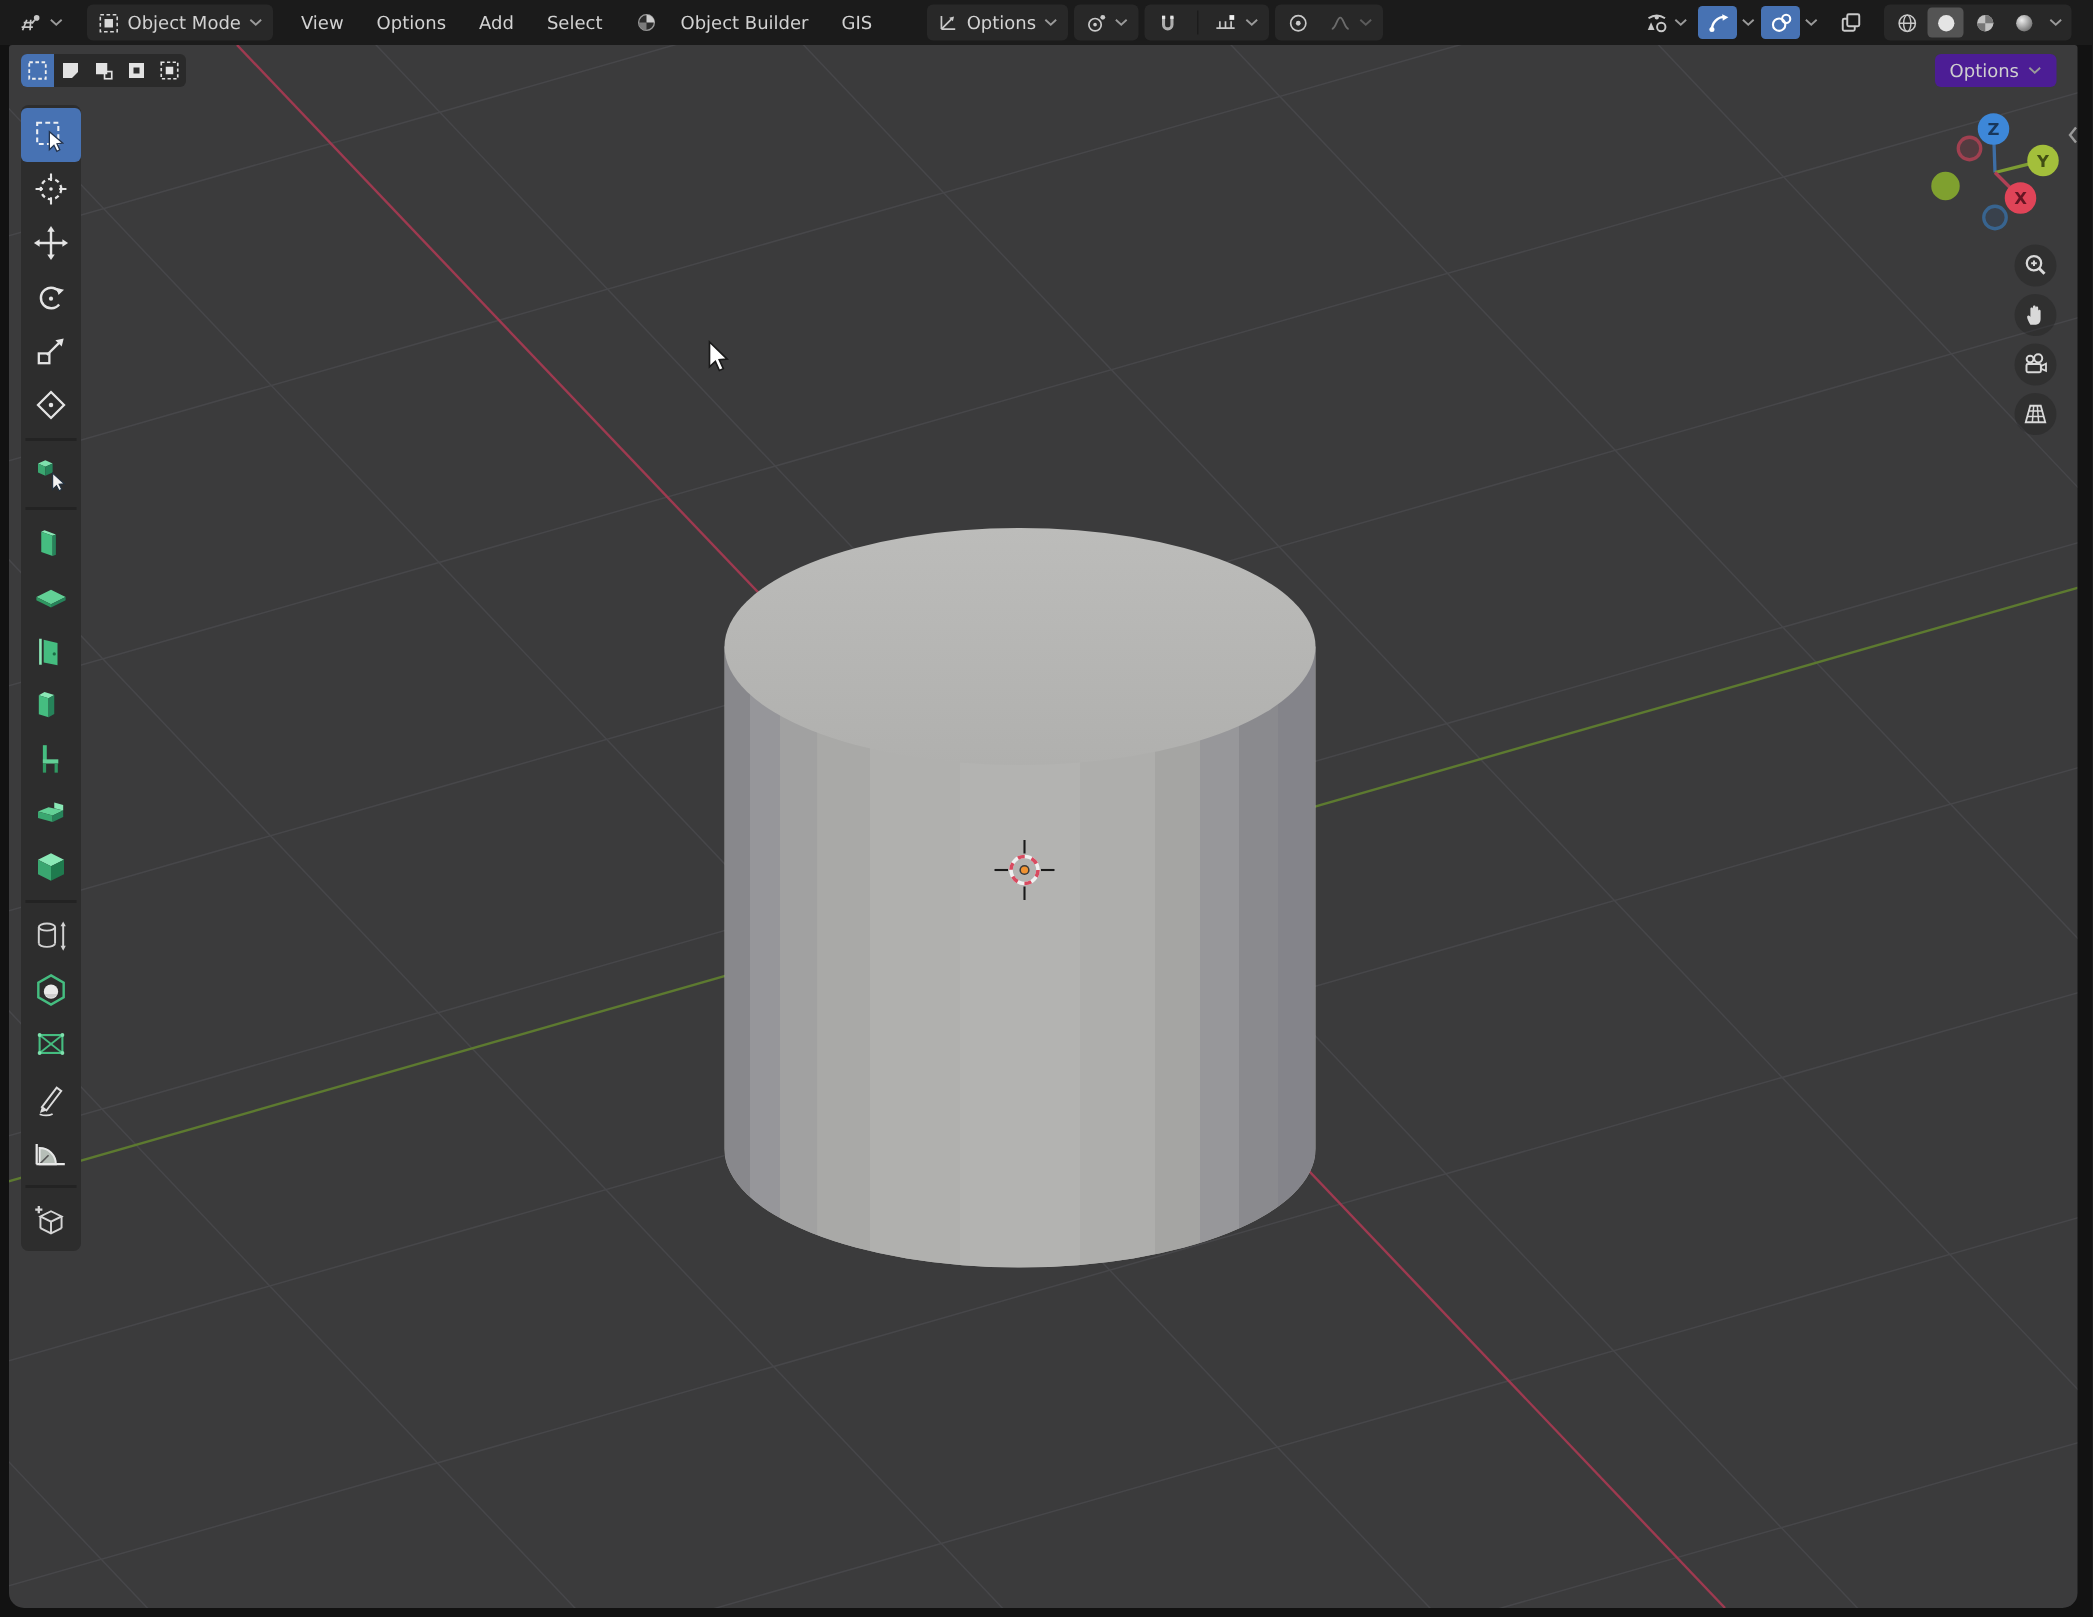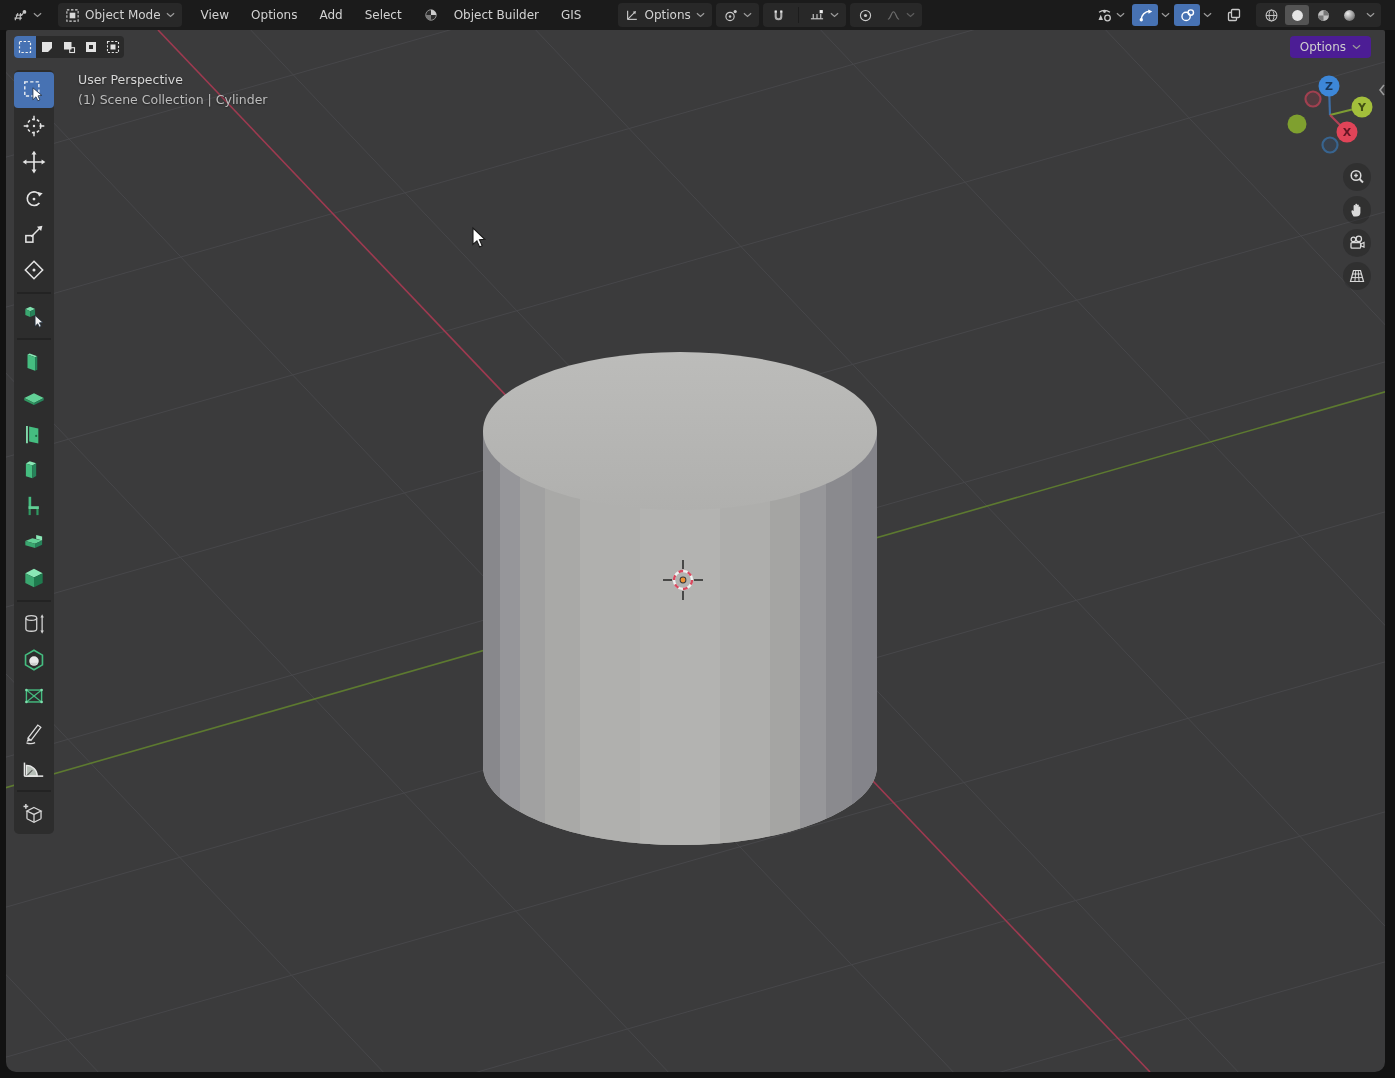--- a/index.html
+++ b/index.html
@@ -544,24 +544,20 @@
           </svg>
         </div>
       </div>
     <div class="options-btn">
       <span>Options</span>
       <svg class="chev" viewBox="0 0 10 6">
           <use href="#sym-chevron"></use>
         </svg>
     </div>
 
-    <div class="vp-text">
-      <div>User Perspective</div>
-      <div class="l2">(1) Scene Collection | Cylinder</div>
-    </div>
 
     <div class="toolbar">
         <div class="tool-btn active">
           <svg class="tool-ic" viewBox="0 0 24 24">
             <use href="#sym-select-box"></use>
           </svg>
         </div>
         <div class="tool-btn">
           <svg class="tool-ic" viewBox="0 0 24 24">
             <use href="#sym-cursor"></use>

